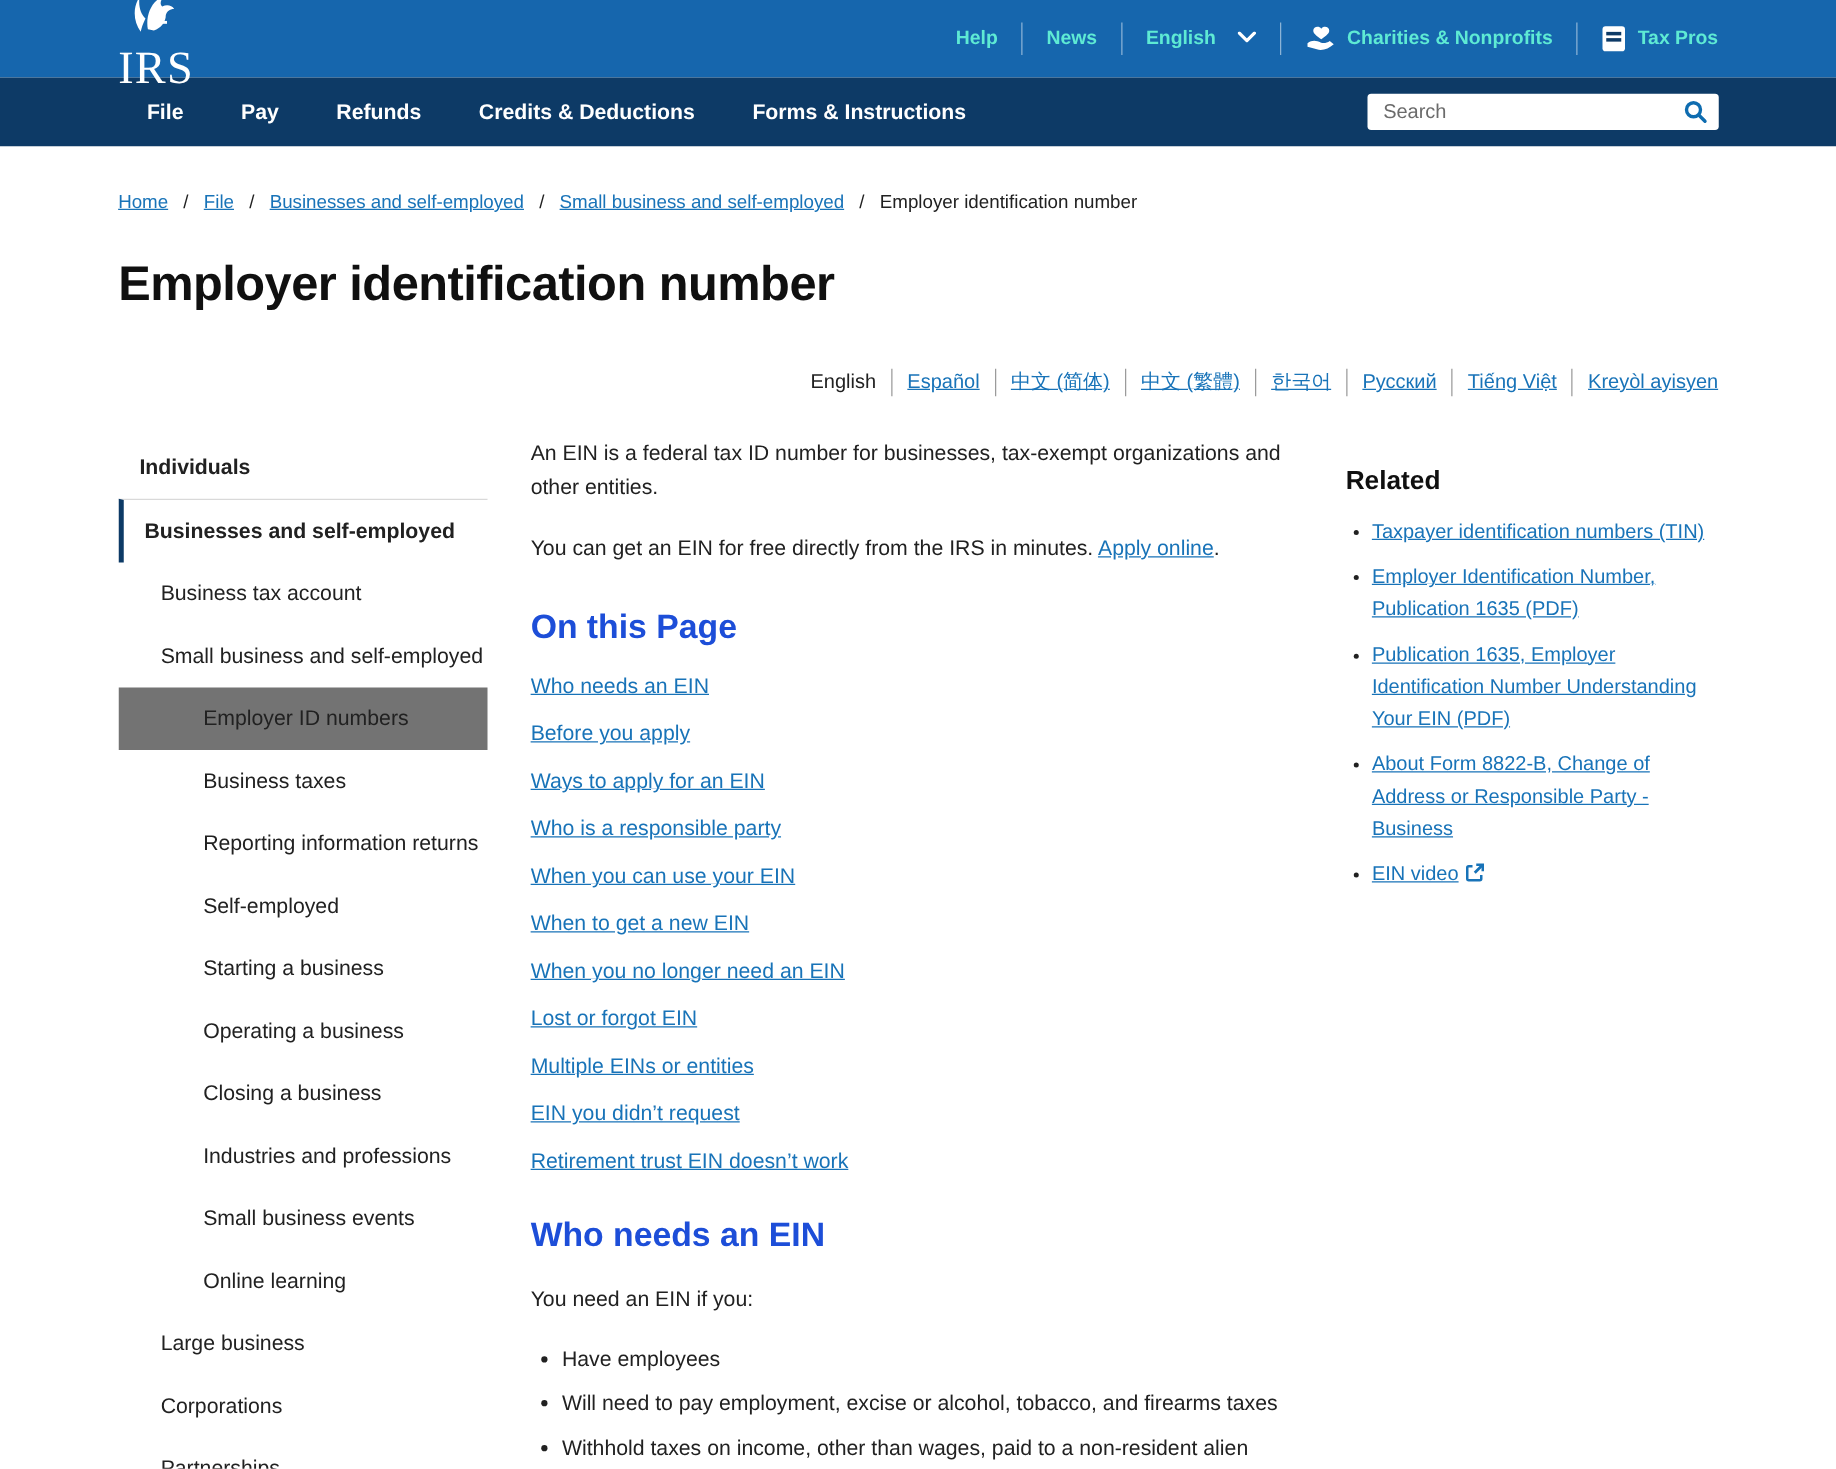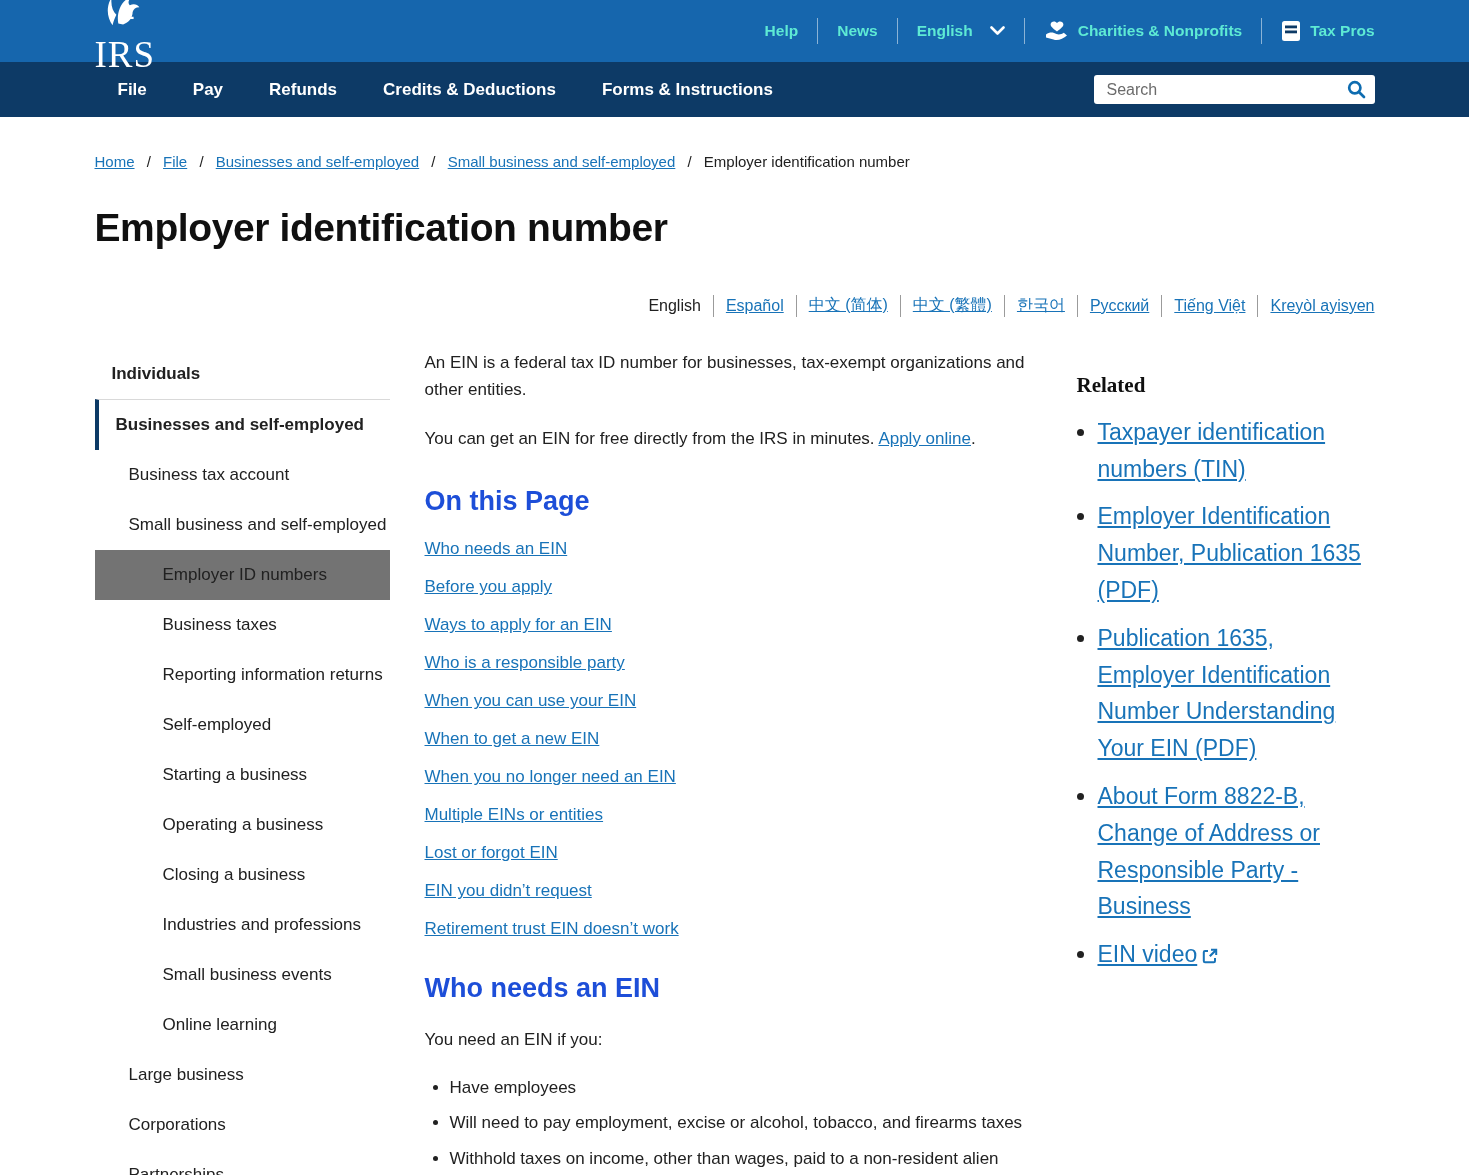--- a/index.html
+++ b/index.html
@@ -60,23 +60,23 @@
 
   
   .article p { font-size:17px; line-height:1.62; margin:0 0 21px; }
   .article a.inline-link { color:#1873b8; text-decoration:underline; }
   .article h2 { font-size:27px; color:#1d4ed8; margin:34px 0 22px; }
   .toc a { display:block; margin-bottom:18px; font-size:17px; color:#1873b8; text-decoration:underline; }
   .bullets { margin:4px 0 24px; padding-left:25px; }
   .bullets li { margin-bottom:9px; font-size:17px; line-height:1.55; }
 
   
-  .related h3 { font-size:21px; color:#101010; margin:24px 0 16px;font-family:Liberation Serif, serif; }
+  .related h3 { font-size:21px; color:#101010; margin:24px 0 16px; }
   .related ul { margin:0; padding-left:21px; }
-  .related li { margin-bottom:11px; font-size:23px; line-height:1.6; }
+  .related li { margin-bottom:11px; font-size:16px; line-height:1.6; }
   .related a { color:#1873b8; text-decoration:underline; }
   .ext-icon { margin-left:5px; vertical-align:-2px; }
 </style>
 </head>
 <body>
 
 <header class="topbar">
   <div class="container">
     <div class="logo">
       <span style="display:flex;">
@@ -216,22 +216,22 @@
 
       <h2>On this Page</h2>
       <div class="toc">
         <a href="#">Who needs an EIN</a>
         <a href="#">Before you apply</a>
         <a href="#">Ways to apply for an EIN</a>
         <a href="#">Who is a responsible party</a>
         <a href="#">When you can use your EIN</a>
         <a href="#">When to get a new EIN</a>
         <a href="#">When you no longer need an EIN</a>
+        <a href="#">Lost or forgot EIN</a>
         <a href="#">Multiple EINs or entities</a>
-        <a href="#">Lost or forgot EIN</a>
         <a href="#">EIN you didn’t request</a>
         <a href="#">Retirement trust EIN doesn’t work</a>
       </div>
 
       <h2>Who needs an EIN</h2>
       <p>You need an EIN if you:</p>
       <ul class="bullets">
         <li>Have employees</li>
         <li>Will need to pay employment, excise or alcohol, tobacco, and firearms taxes</li>
         <li>Withhold taxes on income, other than wages, paid to a non-resident alien</li>

